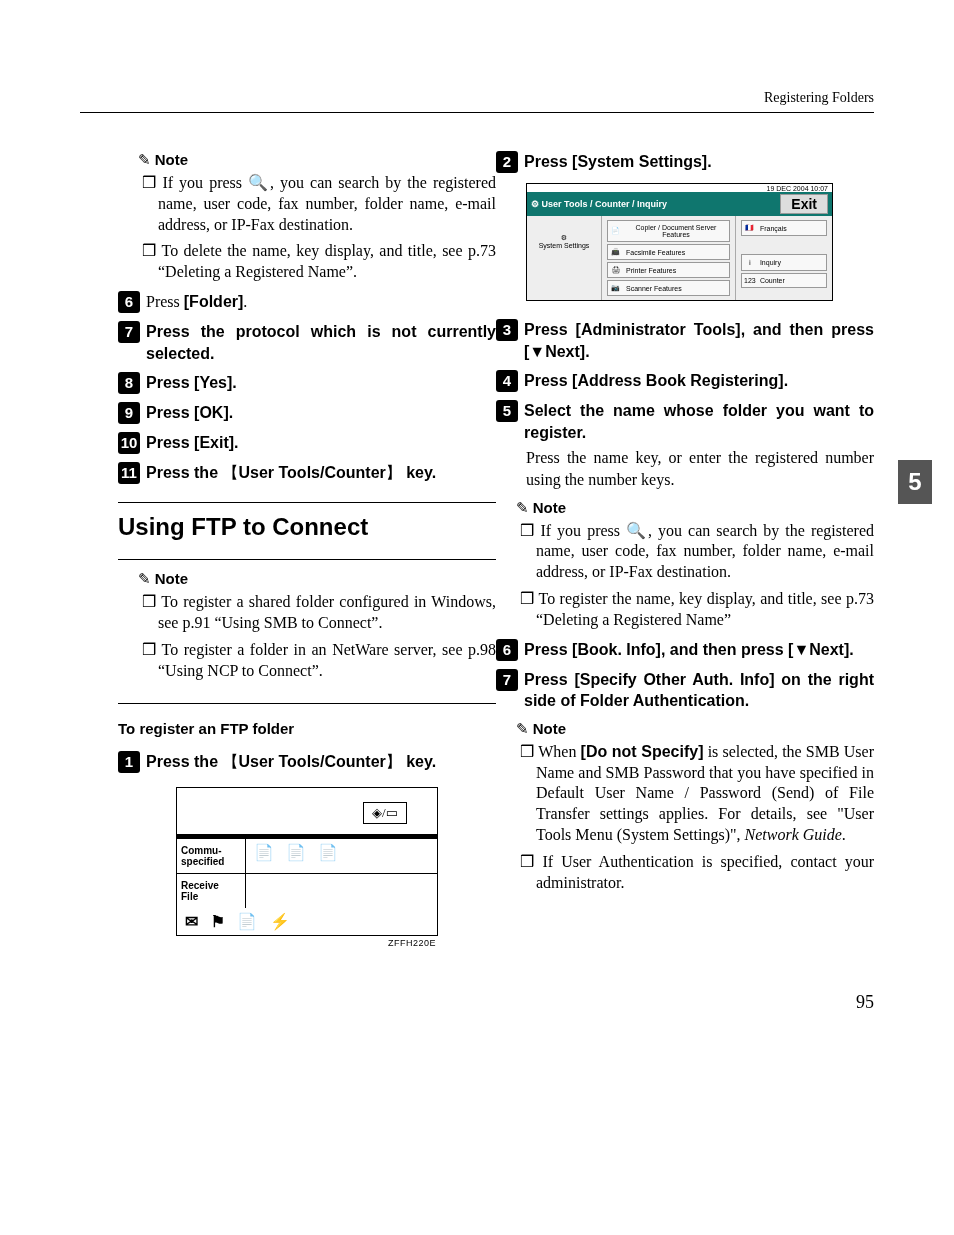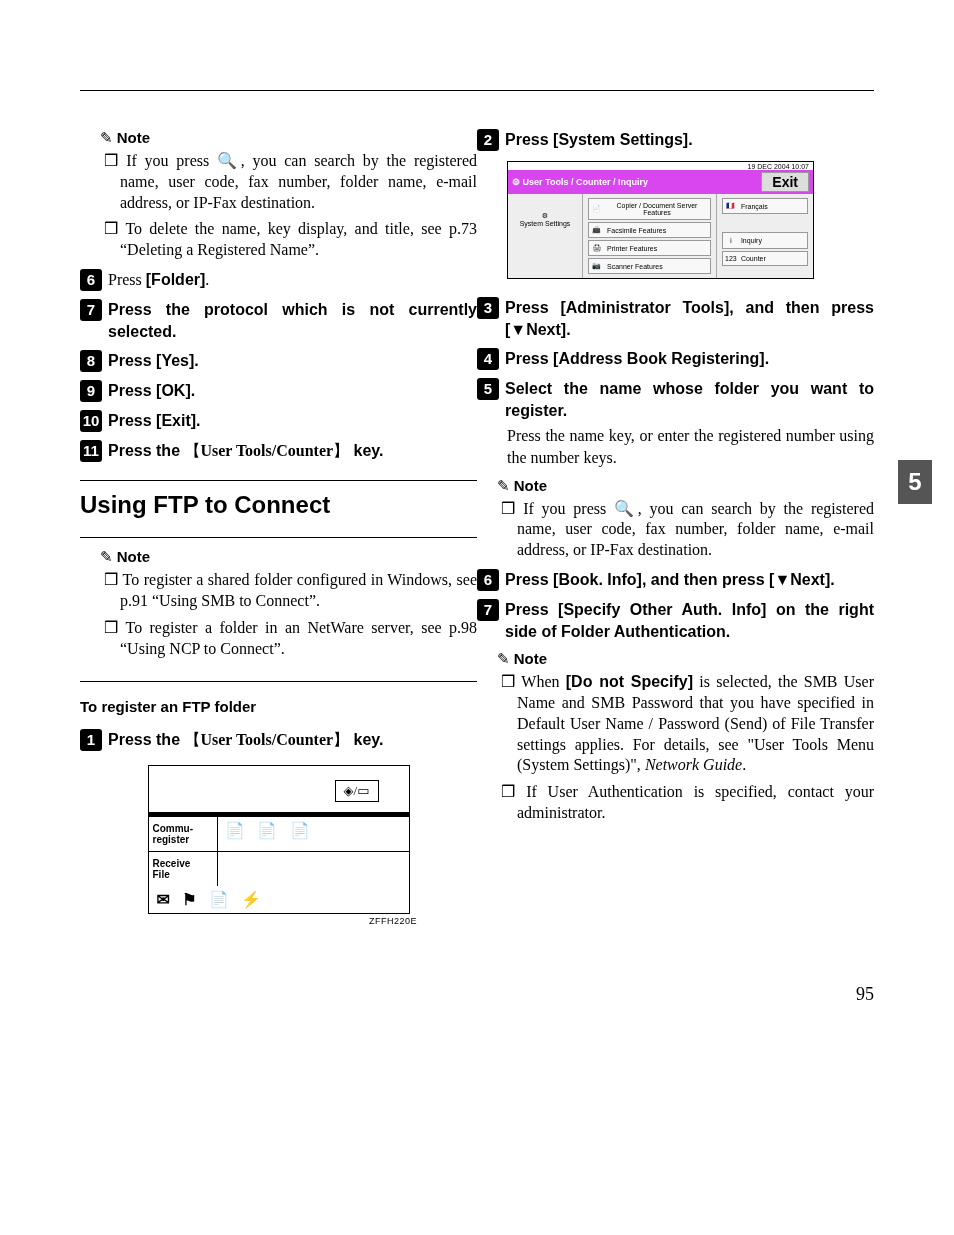--- a/index.html
+++ b/index.html
@@ -17,20 +17,21 @@
     text-align: right;
     font-size: 14px;
     margin-bottom: 6px;
   }
   .header-line {
     border-bottom: 1px solid #000;
     margin-bottom: 30px;
   }
   .columns {
     display: flex;
+    margin-left: 38px;
   }
   .col {
     flex: 1;
   }
   .note-head {
     font-family: Arial, sans-serif;
     font-weight: bold;
     font-size: 15px;
     margin: 8px 0 4px 20px;
   }
@@ -72,21 +73,21 @@
     flex-shrink: 0;
   }
   .step-body {
     flex: 1;
   }
   .step .bold, .bracket {
     font-family: Arial, sans-serif;
     font-weight: bold;
   }
   .keycap {
-    font-family: Liberation Serif, serif;
+    font-family: Liberation Sans, sans-serif;
     font-weight: bold;
   }
   .keycap::before { content: "【"; font-weight: normal;}
   .keycap::after  { content: "】"; font-weight: normal;}
   .plain-after {
     font-size: 16px;
     margin: 4px 0 4px 30px;
     text-align: justify;
     line-height: 1.35;
   }
@@ -153,21 +154,21 @@
   }
   .screenshot2 {
     border: 1px solid #000;
     margin: 10px 0 4px 30px;
     width: 305px;
     font-family: Arial, sans-serif;
     font-size: 8px;
   }
   .ss2-time { text-align: right; font-size: 7px; padding: 1px 4px 0 0; }
   .ss2-title {
-    background: #d946ef;
+    background: #0f766e;
     color: #fff;
     font-weight: bold;
     padding: 2px 4px;
     display: flex;
     justify-content: space-between;
     align-items: center;
     font-size: 9px;
   }
   .ss2-title .exit {
     background: #ddd;
@@ -208,28 +209,29 @@
     color: #fff;
     font-family: Arial, sans-serif;
     font-weight: bold;
     font-size: 24px;
     text-align: center;
     line-height: 44px;
   }
   .pagenum {
     text-align: right;
     font-size: 18px;
-    margin-top: 58px;
+    margin-top: 44px;
   }
   .italic { font-style: italic; }
 </style>
 </head>
 <body>
 
 <div class="page">
+  <div class="header-right">Registering Folders</div>
   <div class="header-line"></div>
 
   <div class="side-tab">5</div>
 
   <div class="columns">
 
     <div class="col">
 
       <div class="note-head">Note</div>
       <div class="bullet">If you press 🔍, you can search by the registered name, user code, fax number, folder name, e-mail address, or IP-Fax destination.</div>
@@ -281,21 +283,21 @@
         <span class="step-body"><span class="bold">Press the </span><span class="keycap">User Tools/Counter</span><span class="bold"> key.</span></span>
       </div>
 
       <div class="illus">
         <div class="illus-top">
           <div class="btn">◈/▭</div>
         </div>
         <div class="illus-mid">
           <div class="illus-row">
             <div class="illus-label" style="white-space:pre-line">Commu-
-register</div>
+specified</div>
             <div class="illus-icons">📄 📄 📄</div>
           </div>
           <div class="illus-row">
             <div class="illus-label" style="white-space:pre-line">Receive
 File</div>
             <div class="illus-icons">✉ ⚑ 📄 ⚡</div>
           </div>
         </div>
       </div>
       <div class="illus-caption">ZFFH220E</div>
@@ -366,20 +368,21 @@
       </div>
 
       <div class="step">
         <span class="stepnum">5</span>
         <span class="step-body bold">Select the name whose folder you want to register.</span>
       </div>
       <div class="plain-after">Press the name key, or enter the registered number using the number keys.</div>
 
       <div class="note-head">Note</div>
       <div class="bullet">If you press 🔍, you can search by the registered name, user code, fax number, folder name, e-mail address, or IP-Fax destination.</div>
+      <div class="bullet">To register the name, key display, and title, see p.73 “Deleting a Registered Name”</div>
 
       <div class="step">
         <span class="stepnum">6</span>
         <span class="step-body"><span class="bold">Press </span><span class="bracket">[Book. Info]</span><span class="bold">, and then press </span><span class="bracket">[▼Next]</span><span class="bold">.</span></span>
       </div>
 
       <div class="step">
         <span class="stepnum">7</span>
         <span class="step-body"><span class="bold">Press </span><span class="bracket">[Specify Other Auth. Info]</span><span class="bold"> on the right side of Folder Authentication.</span></span>
       </div>

